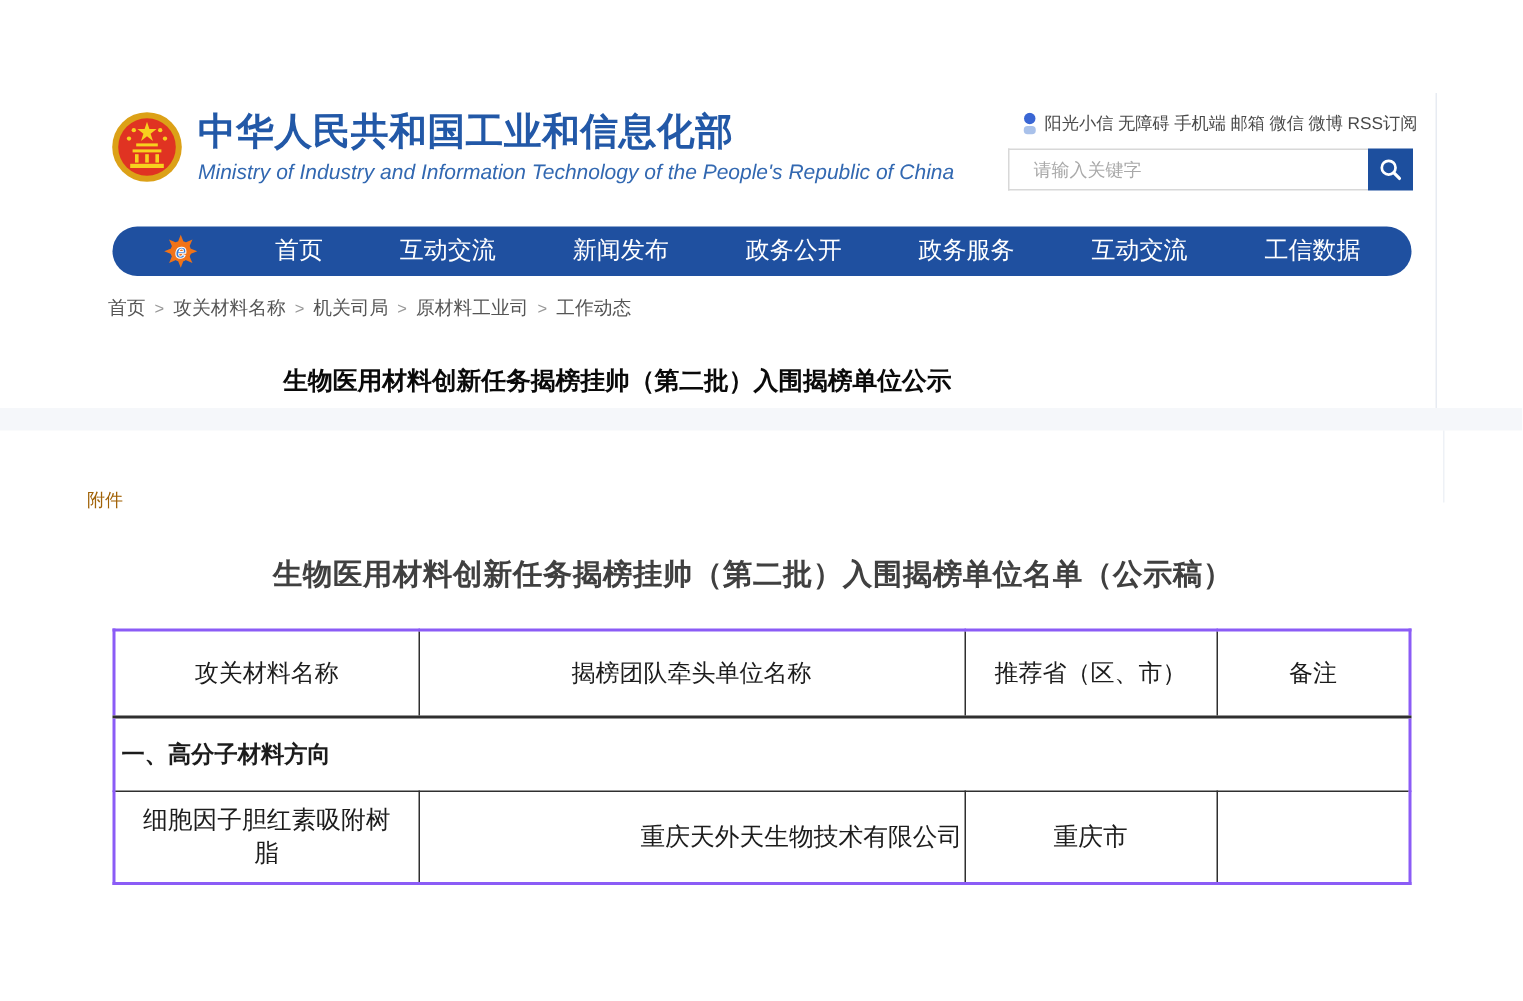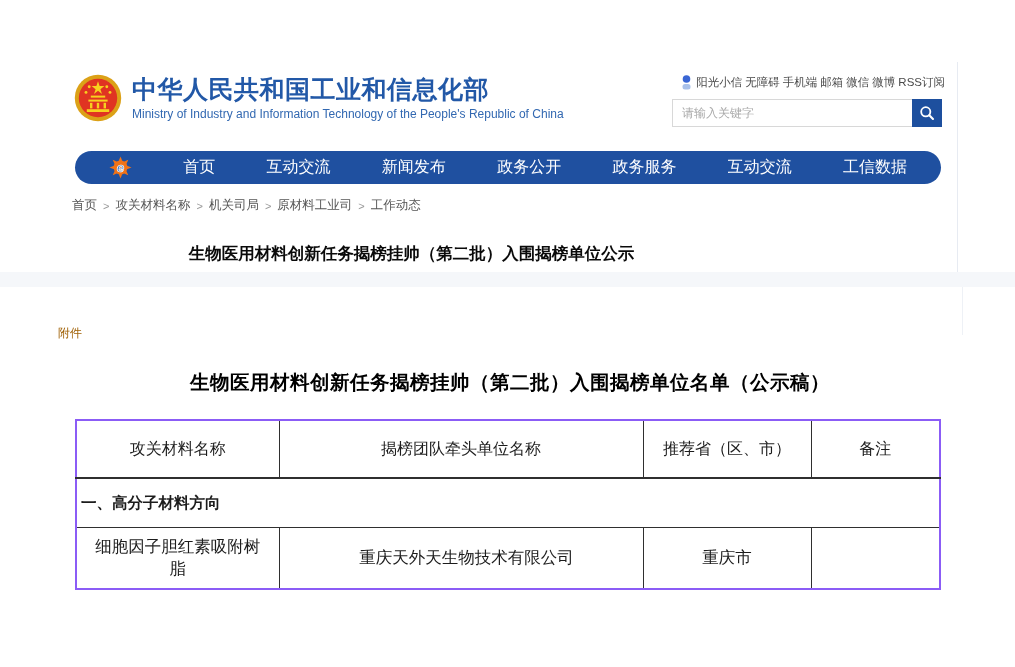--- a/index.html
+++ b/index.html
@@ -3,32 +3,32 @@
 <meta charset="utf-8">
 <style>
   html,body{margin:0;padding:0;background:#ffffff;}
   .page{position:relative;width:1015px;height:667px;background:#fff;overflow:hidden;
         font-family:"Liberation Sans","DejaVu Sans",sans-serif;color:#222;}
 
   
   .brand{position:absolute;left:74px;top:73px;display:flex;align-items:center;gap:10px;}
   .emblem{width:48px;height:50px;flex:0 0 auto;}
   .brand-text .cn{font-size:25px;font-weight:bold;color:#2258a7;letter-spacing:.5px;line-height:1.15;}
-  .brand-text .en{font-size:12px;color:#3268b1;margin-top:3px;letter-spacing:0;}
+  .brand-text .en{font-size:14px;color:#3268b1;margin-top:3px;letter-spacing:0;font-style:italic;}
 
   
   .top-links{position:absolute;top:75px;right:70px;display:flex;align-items:center;gap:3px;
              font-size:11.5px;color:#4a4a4a;white-space:nowrap;}
   .top-links a{color:#4a4a4a;text-decoration:none;cursor:pointer;}
   .assistant-ico{width:13px;height:15px;display:inline-block;}
 
   
   .search-row{position:absolute;top:99px;left:672px;width:270px;height:28px;display:flex;}
   .search-row input{flex:1;border:1px solid #d8d8d8;border-right:none;font-size:12px;
-                    padding:0 0 0 9px;color:#333;outline:none;background:#fff;
+                    padding:0 0 0 16px;color:#333;outline:none;background:#fff;
                     font-family:"Liberation Sans","DejaVu Sans",sans-serif;}
   .search-row input::placeholder{color:#a9a9a9;}
   .search-btn{width:30px;height:28px;background:#1d4f9e;border:none;cursor:pointer;
               display:flex;align-items:center;justify-content:center;padding:0;}
 
   
   .main-nav{position:absolute;left:75px;top:151px;width:866px;height:33px;background:#1f50a0;
             border-radius:17px;display:flex;align-items:center;justify-content:space-between;
             padding:0 34px;box-sizing:border-box;}
   .main-nav a{color:#fff;font-size:16px;text-decoration:none;cursor:pointer;white-space:nowrap;}
@@ -40,37 +40,37 @@
   .breadcrumb a{color:#555;text-decoration:none;cursor:pointer;}
   .breadcrumb .sep{color:#999;font-size:11px;}
 
   
   .page-title{position:absolute;left:0;top:243px;width:823px;text-align:center;margin:0;
               font-size:16.5px;font-weight:bold;color:#0a0a0a;}
   .band{position:absolute;left:0;top:272px;width:1015px;height:15px;background:#f5f7fa;}
   .edge-line-1{position:absolute;left:957px;top:62px;width:1px;height:210px;background:#e7ebf2;}
   .edge-line-2{position:absolute;left:962px;top:287px;width:1px;height:48px;background:#eef1f6;}
   .attachment{position:absolute;left:58px;top:325px;font-size:12px;color:#a16207;}
-  .doc-title{position:absolute;left:77px;top:369px;width:866px;text-align:center;margin:0;
-             font-size:19.5px;font-weight:bold;color:#000000;letter-spacing:.5px;}
+  .doc-title{position:absolute;left:69px;top:369px;width:866px;text-align:center;margin:0;
+             font-size:19.5px;font-weight:bold;color:#404040;letter-spacing:.5px;}
 
   
   table.results{position:absolute;left:75px;top:419px;width:864px;border-collapse:collapse;
                 table-layout:fixed;border:2px solid #8b5cf6;
                 font-family:"Liberation Serif","DejaVu Serif",serif;}
   table.results col.c1{width:203px;} table.results col.c2{width:364px;}
   table.results col.c3{width:168px;} table.results col.c4{width:129px;}
   table.results th, table.results td{border:1px solid #2f2f2f;}
   table.results thead th{height:54px;font-weight:normal;font-size:16px;color:#1c1c1c;
                          text-align:center;border-bottom-width:2px;}
   tr.section-row td{height:46px;font-family:"Liberation Sans","DejaVu Sans",sans-serif;
                     font-weight:bold;font-size:15.5px;color:#1c1c1c;padding-left:4px;}
   tr.data-row td{height:58px;font-size:16.5px;color:#1c1c1c;line-height:1.35;}
   td.c-center{text-align:center;padding:0 13px;}
-  td.c-left{text-align:center;padding-left:12px;}
+  td.c-left{text-align:right;padding-left:12px;}
 </style>
 </head>
 <body>
 
 <div class="page">
 
   <div class="brand">
     <svg class="emblem" viewBox="0 0 60 62" aria-hidden="true">
       <circle cx="30" cy="31" r="29" fill="#dca117"></circle>
       <circle cx="30" cy="31" r="24" fill="#e03322"></circle>

